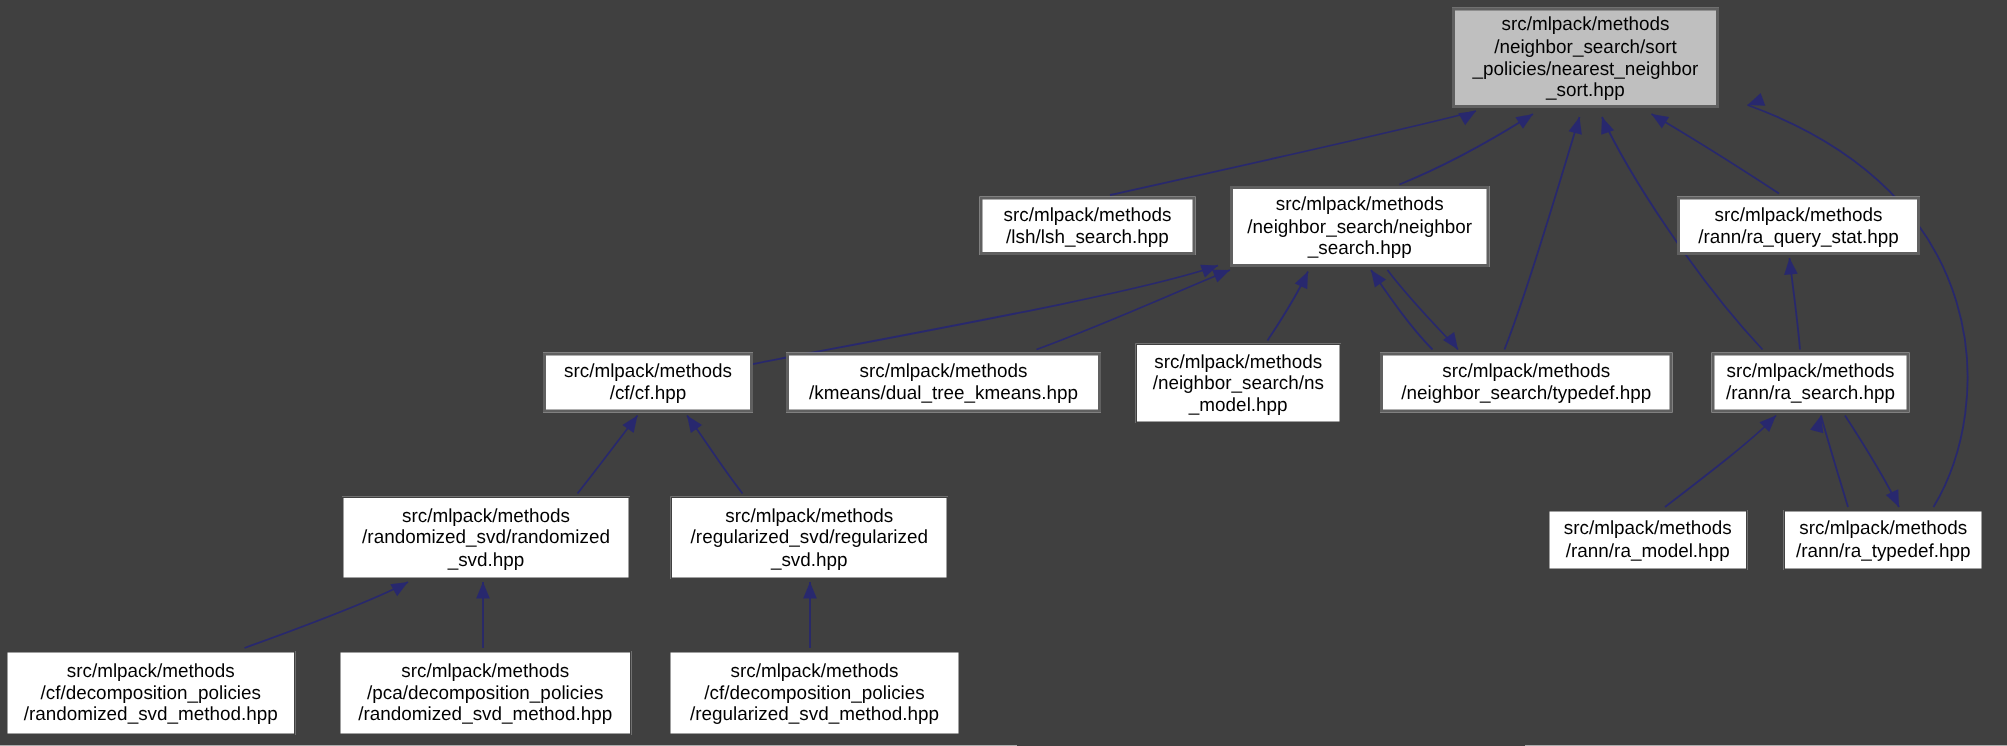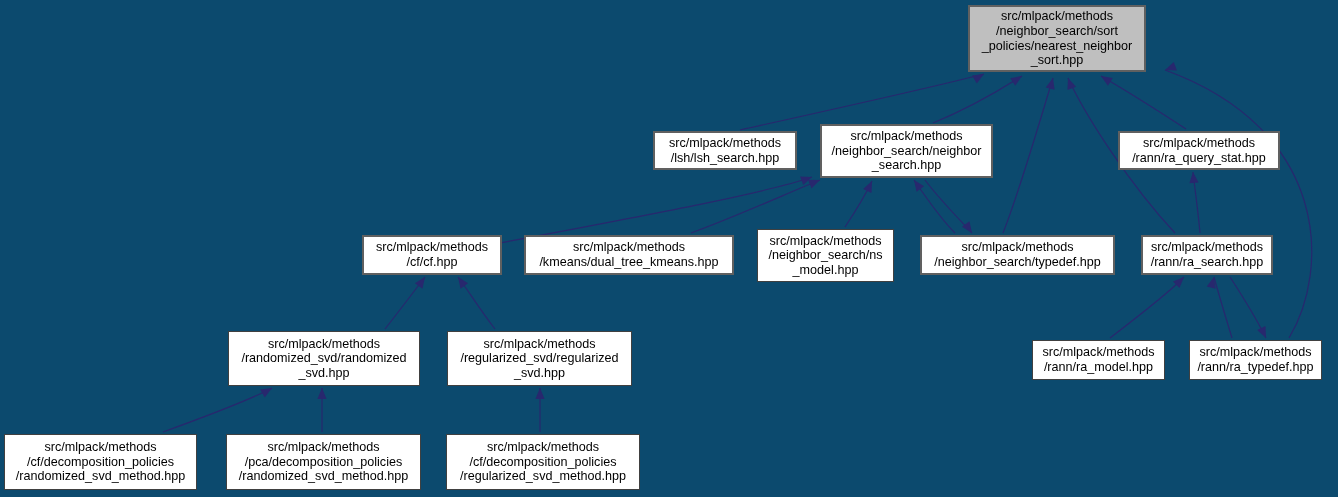--- a/index.html
+++ b/index.html
@@ -4,21 +4,21 @@
 <style>
   html, body {
     margin: 0;
     padding: 0;
     background: #ffffff;
   }
   #canvas {
     position: relative;
     width: 1338px;
     height: 497px;
-    background: #0c4a6e;
+    background: #404040;
     font-family: "Liberation Sans", sans-serif;
     overflow: hidden;
   }
   #edge-layer {
     position: absolute;
     left: 0;
     top: 0;
     width: 1338px;
     height: 497px;
   }

